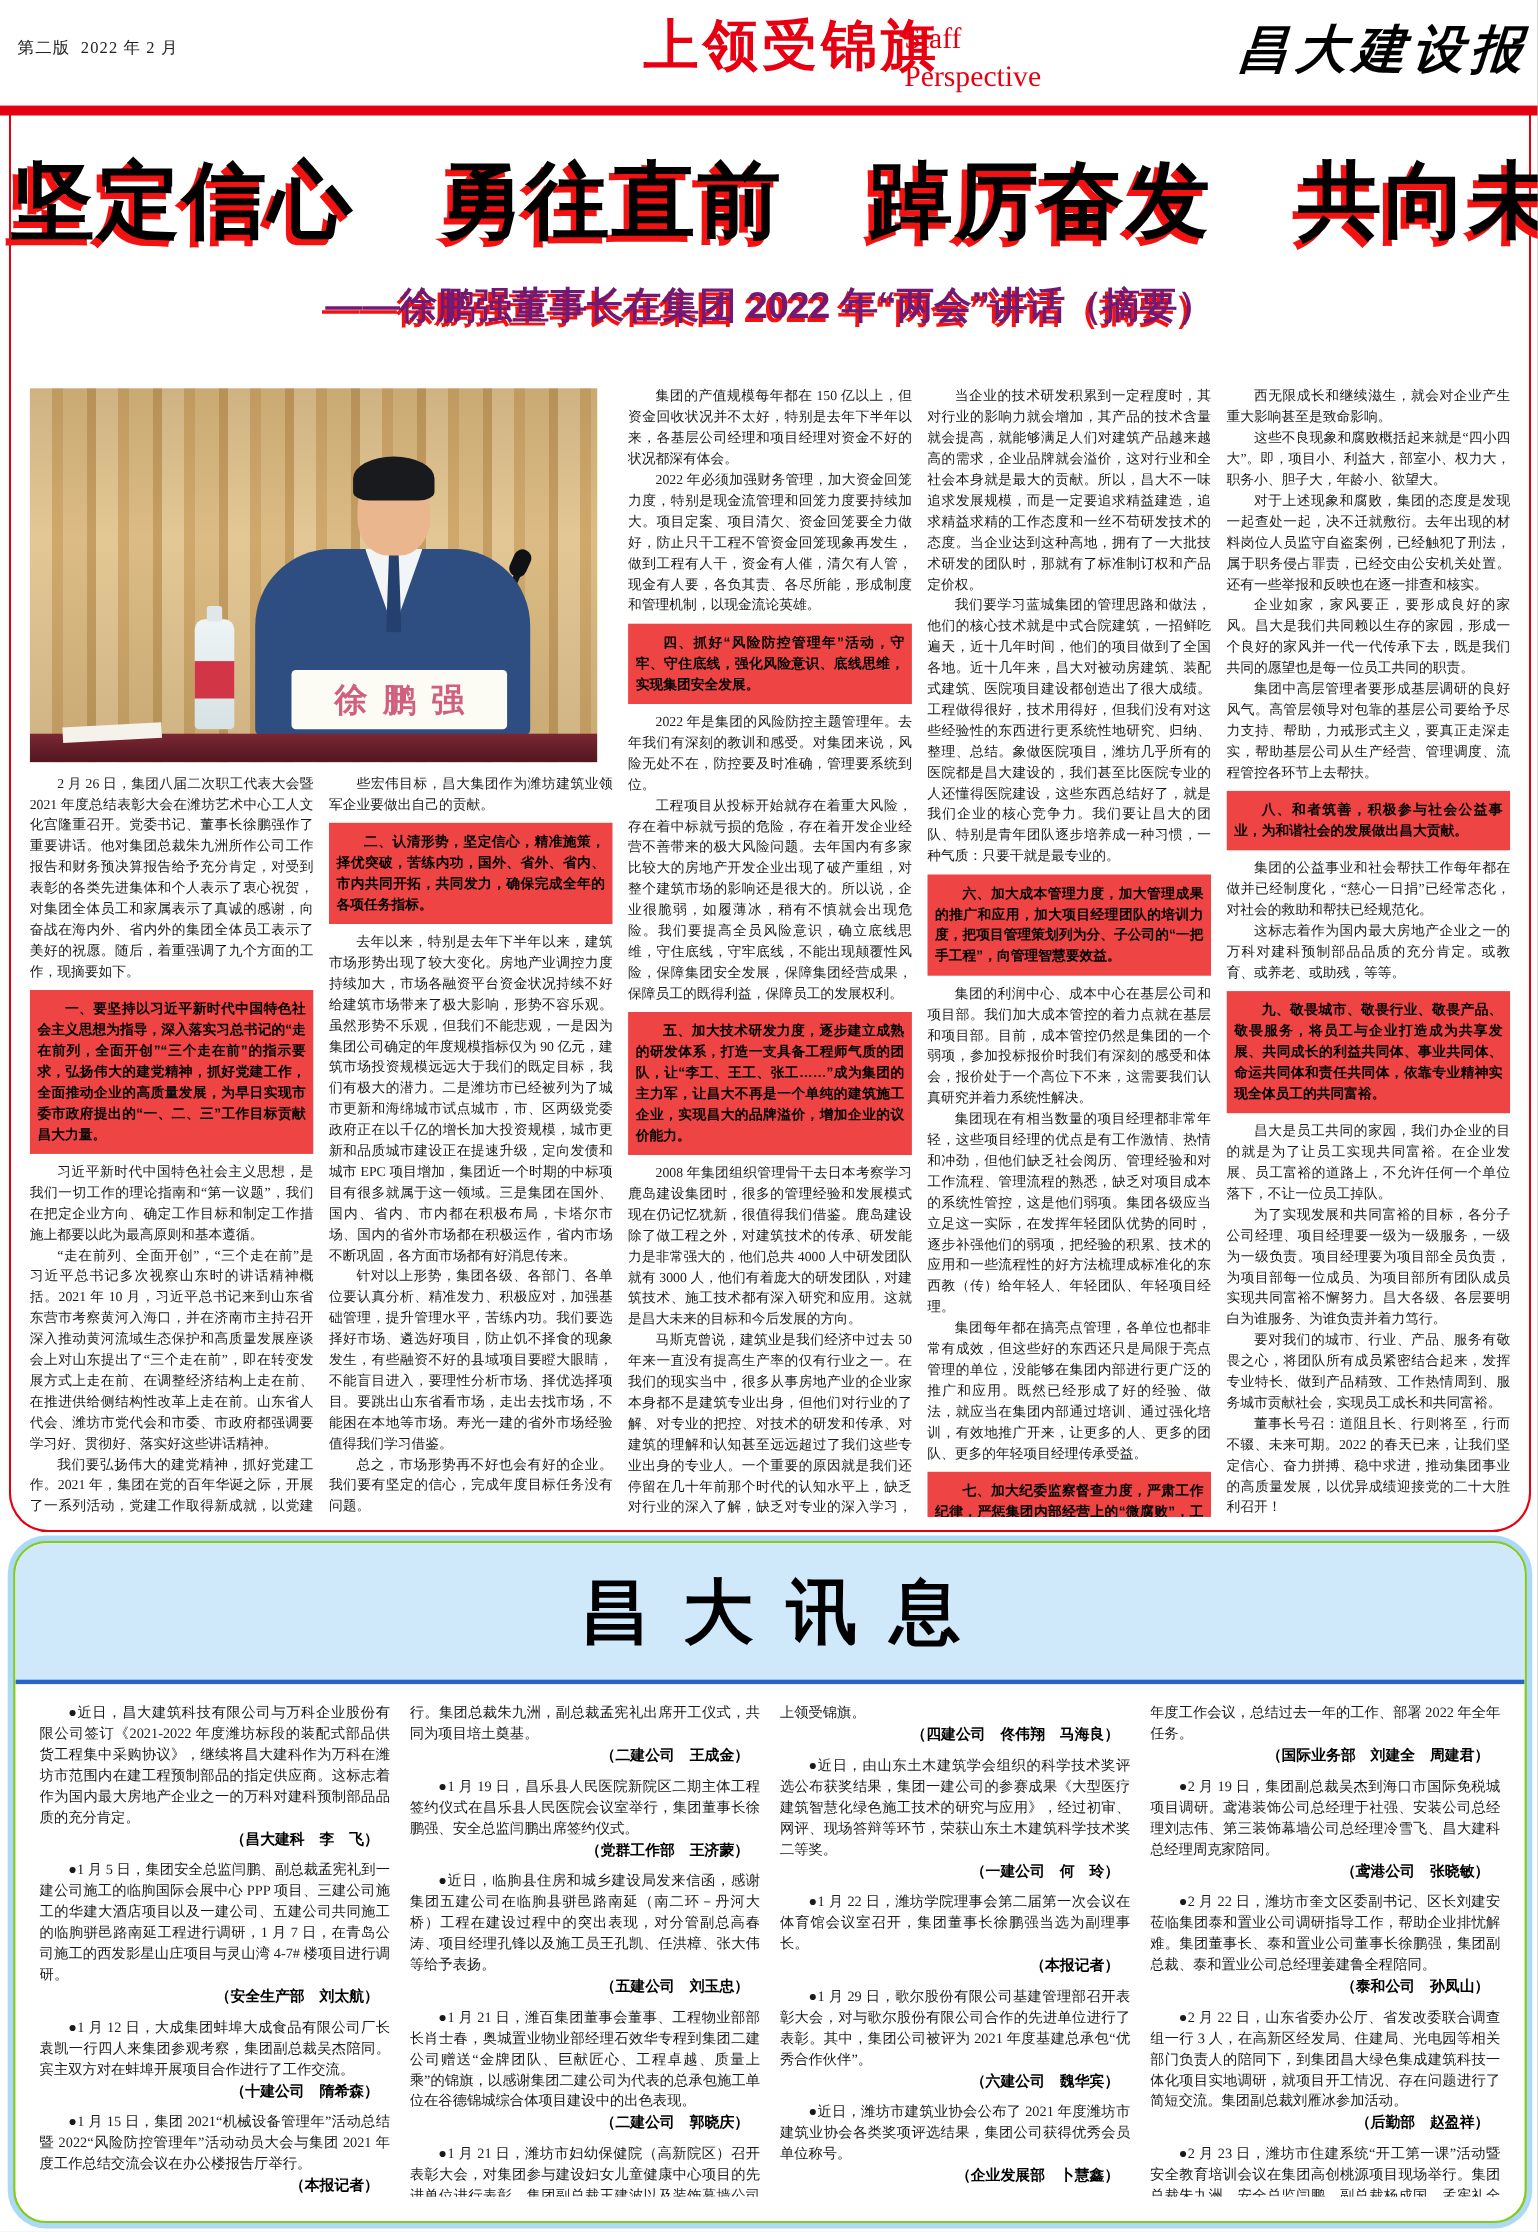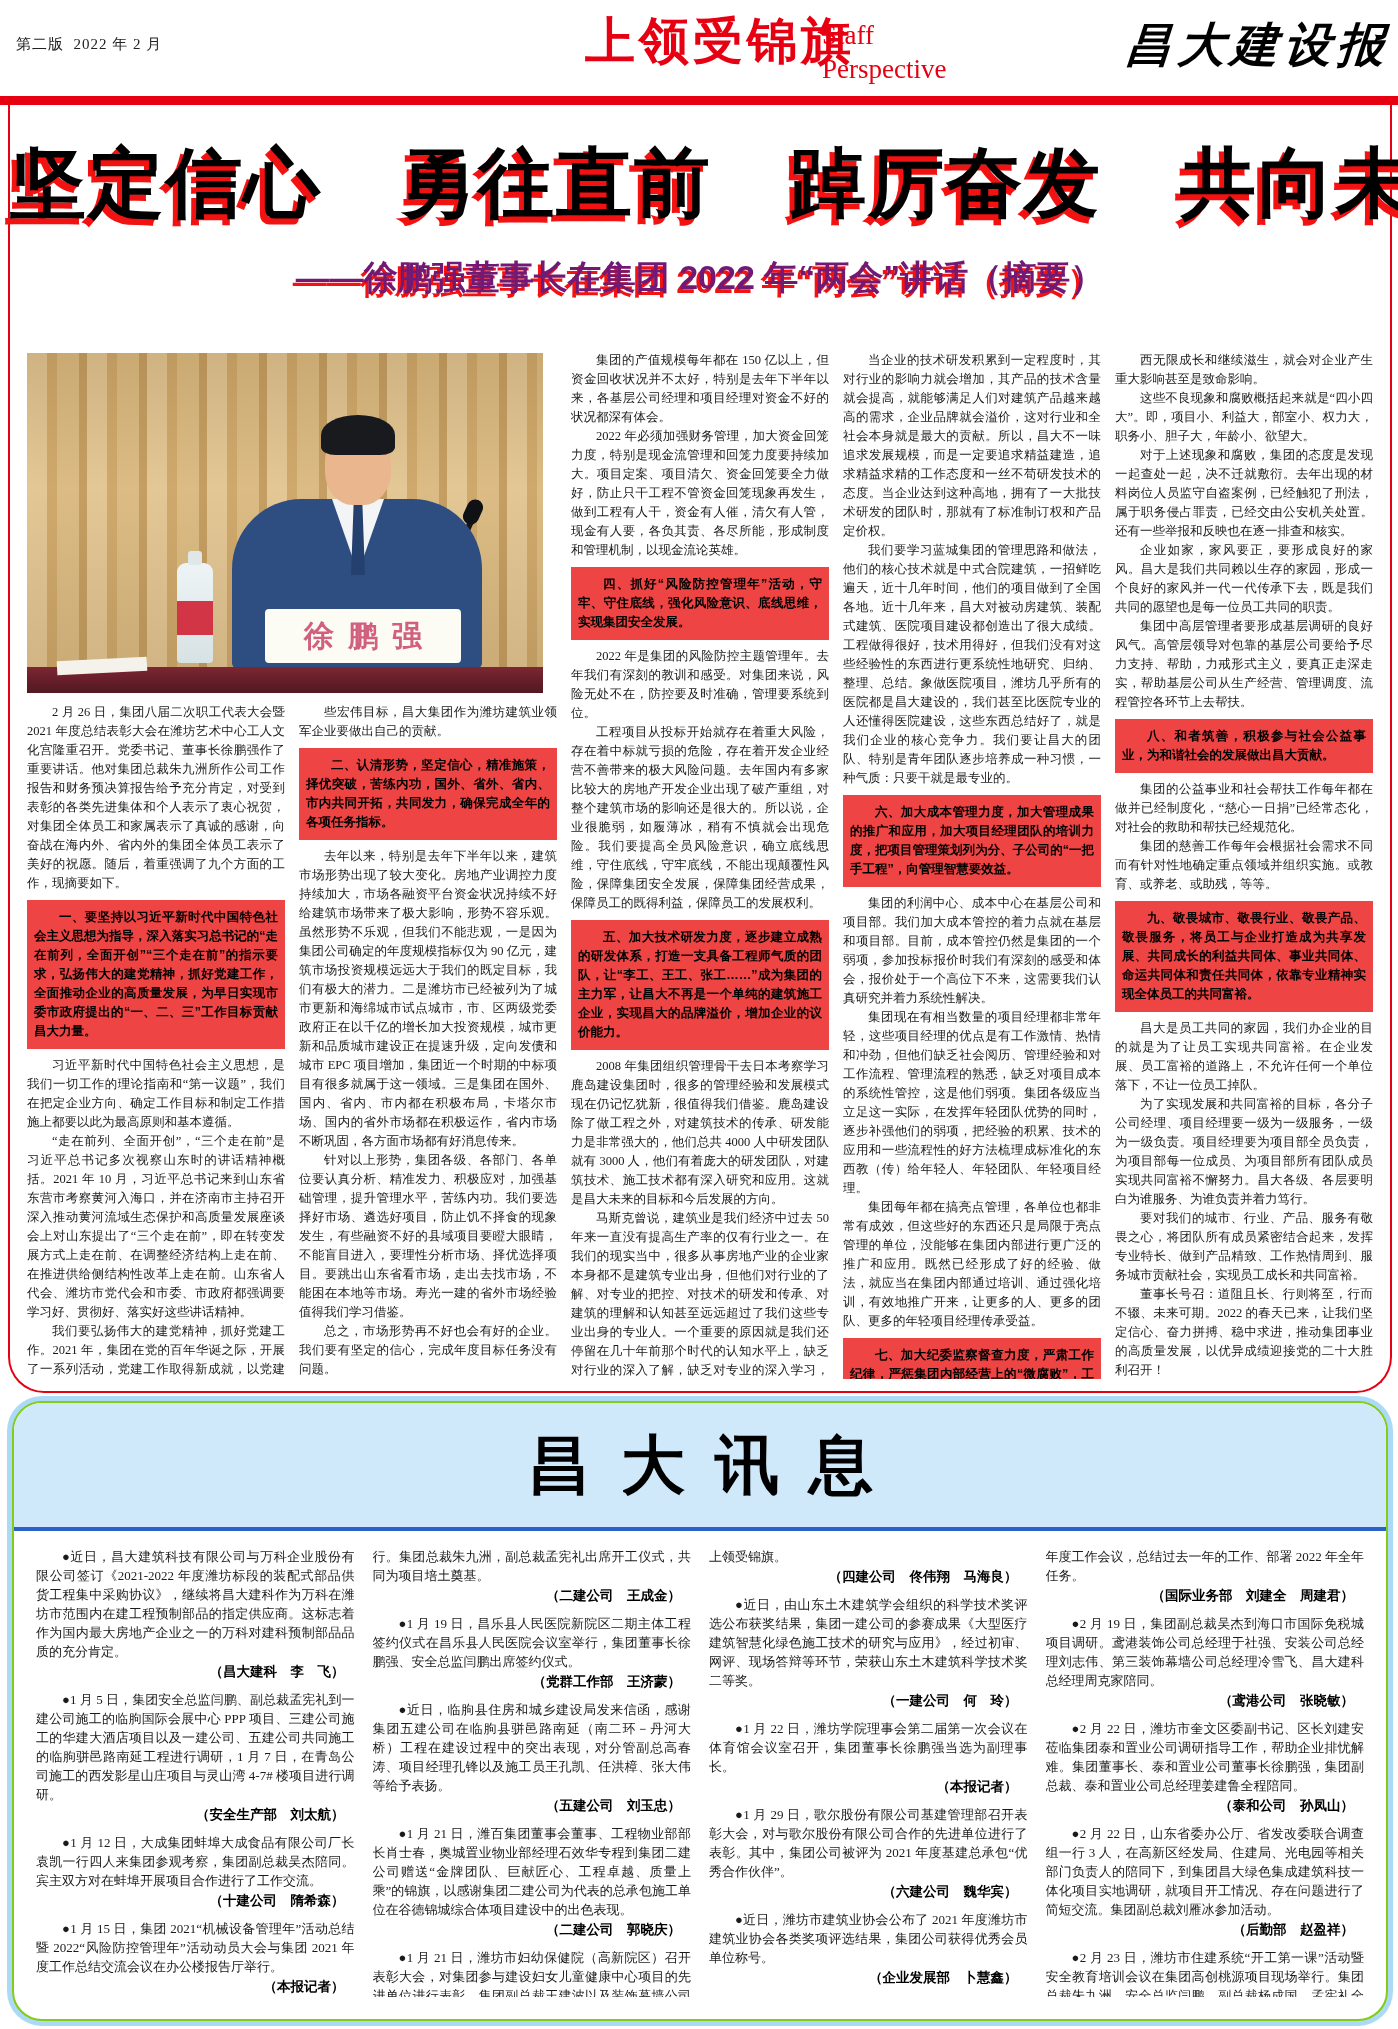--- a/index.html
+++ b/index.html
@@ -133,21 +133,21 @@
           <div class="hl">七、加大纪委监察督查力度，严肃工作纪律，严惩集团内部经营上的“微腐败”，工作态度上的“阳奉阴违”，集中整治“四小四大”，确保集团风清气正、健康发展。</div>
         </div>
         <div class="article-col">
           <p class="para">西无限成长和继续滋生，就会对企业产生重大影响甚至是致命影响。</p>
           <p class="para">这些不良现象和腐败概括起来就是“四小四大”。即，项目小、利益大，部室小、权力大，职务小、胆子大，年龄小、欲望大。</p>
           <p class="para">对于上述现象和腐败，集团的态度是发现一起查处一起，决不迁就敷衍。去年出现的材料岗位人员监守自盗案例，已经触犯了刑法，属于职务侵占罪责，已经交由公安机关处置。还有一些举报和反映也在逐一排查和核实。</p>
           <p class="para">企业如家，家风要正，要形成良好的家风。昌大是我们共同赖以生存的家园，形成一个良好的家风并一代一代传承下去，既是我们共同的愿望也是每一位员工共同的职责。</p>
           <p class="para">集团中高层管理者要形成基层调研的良好风气。高管层领导对包靠的基层公司要给予尽力支持、帮助，力戒形式主义，要真正走深走实，帮助基层公司从生产经营、管理调度、流程管控各环节上去帮扶。</p>
           <div class="hl">八、和者筑善，积极参与社会公益事业，为和谐社会的发展做出昌大贡献。</div>
           <p class="para">集团的公益事业和社会帮扶工作每年都在做并已经制度化，“慈心一日捐”已经常态化，对社会的救助和帮扶已经规范化。</p>
-          <p class="para">集团的慈善工作每年会根据社会需求不同而有针对性地确定重点领域并组织实施。或教育、或养老、或助残，等等。</p>
+          <p class="para">这标志着作为国内最大房地产企业之一的万科对建科预制部品品质的充分肯定。或教育、或养老、或助残，等等。</p>
           <div class="hl">九、敬畏城市、敬畏行业、敬畏产品、敬畏服务，将员工与企业打造成为共享发展、共同成长的利益共同体、事业共同体、命运共同体和责任共同体，依靠专业精神实现全体员工的共同富裕。</div>
           <p class="para">昌大是员工共同的家园，我们办企业的目的就是为了让员工实现共同富裕。在企业发展、员工富裕的道路上，不允许任何一个单位落下，不让一位员工掉队。</p>
           <p class="para">为了实现发展和共同富裕的目标，各分子公司经理、项目经理要一级为一级服务，一级为一级负责。项目经理要为项目部全员负责，为项目部每一位成员、为项目部所有团队成员实现共同富裕不懈努力。昌大各级、各层要明白为谁服务、为谁负责并着力笃行。</p>
           <p class="para">要对我们的城市、行业、产品、服务有敬畏之心，将团队所有成员紧密结合起来，发挥专业特长、做到产品精致、工作热情周到、服务城市贡献社会，实现员工成长和共同富裕。</p>
           <p class="para">董事长号召：道阻且长、行则将至，行而不辍、未来可期。2022 的春天已来，让我们坚定信心、奋力拼搏、稳中求进，推动集团事业的高质量发展，以优异成绩迎接党的二十大胜利召开！</p>
         </div>
       </div>
   </div>
 
   <div class="news-box">

